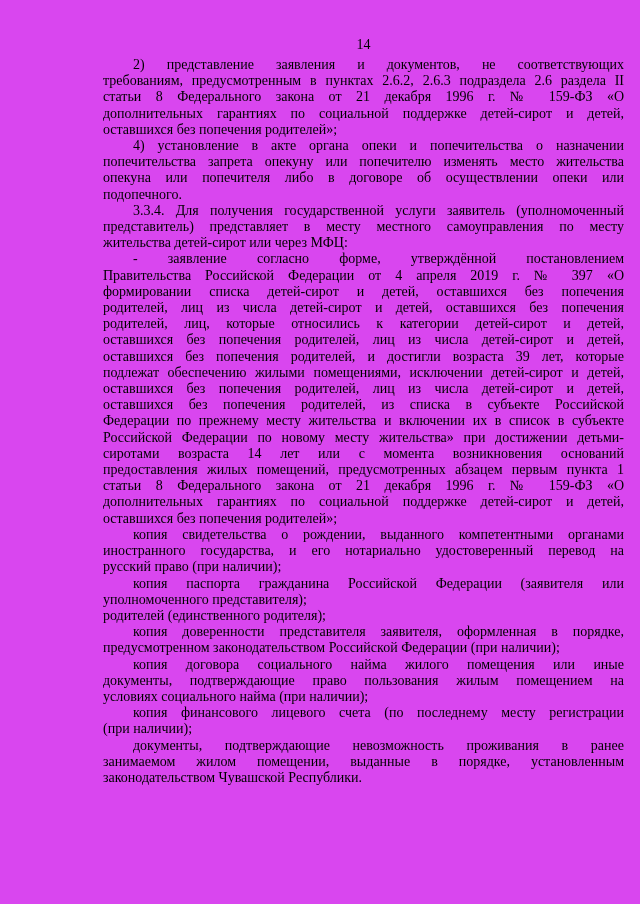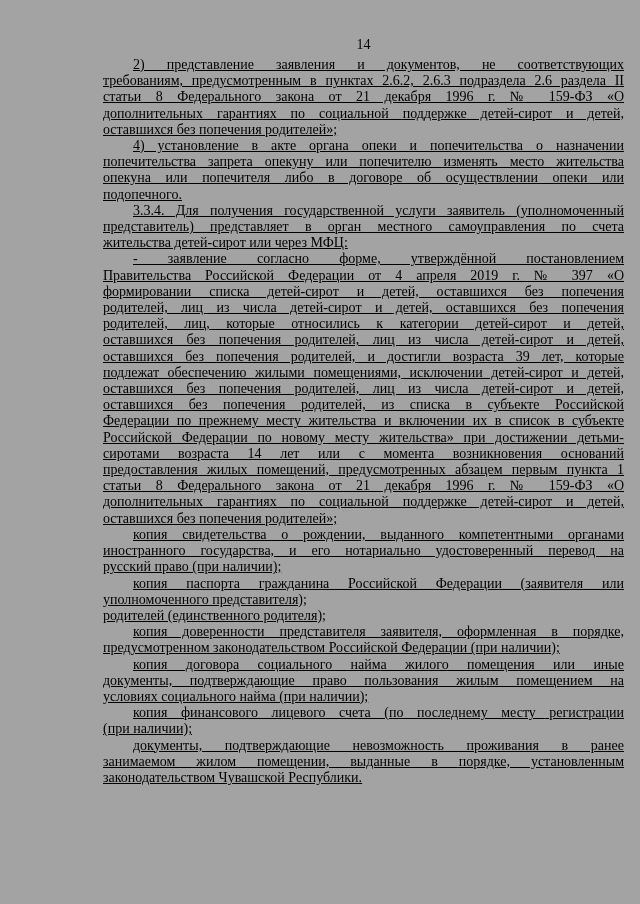--- a/index.html
+++ b/index.html
@@ -4,41 +4,40 @@
 <style>
   html, body {
     margin: 0;
     padding: 0;
     background: #ffffff;
   }
   .page {
     position: relative;
     width: 640px;
     height: 904px;
-    background: #a3a3a3;
+    background: #d946ef;
     overflow: hidden;
     font-family: "Liberation Serif", "DejaVu Serif", serif;
     color: #000000;
     -webkit-font-smoothing: antialiased;
   }
   .page-number {
     position: absolute;
     top: 37px;
     left: 103px;
     width: 521px;
     text-align: center;
     font-size: 14px;
     line-height: 16.2px;
   }
   .doc-body {
     position: absolute;
     top: 57px;
     left: 103px;
     width: 521px;
-    text-decoration: underline;
   }
   .line {
     font-size: 14px;
     line-height: 16.2px;
     text-align: justify;
     text-align-last: justify;
     white-space: normal;
     overflow: visible;
   }
   .line.first {
@@ -57,21 +56,21 @@
       <div class="line first">2) представление заявления и документов, не соответствующих</div>
       <div class="line">требованиям, предусмотренным в пунктах 2.6.2, 2.6.3 подраздела 2.6 раздела II</div>
       <div class="line">статьи 8 Федерального закона от 21 декабря 1996 г. № 159-ФЗ «О</div>
       <div class="line">дополнительных гарантиях по социальной поддержке детей-сирот и детей,</div>
       <div class="line last">оставшихся без попечения родителей»;</div>
       <div class="line first">4) установление в акте органа опеки и попечительства о назначении</div>
       <div class="line">попечительства запрета опекуну или попечителю изменять место жительства</div>
       <div class="line">опекуна или попечителя либо в договоре об осуществлении опеки или</div>
       <div class="line last">подопечного.</div>
       <div class="line first">3.3.4. Для получения государственной услуги заявитель (уполномоченный</div>
-      <div class="line">представитель) представляет в орган местного самоуправления по счета</div>
+      <div class="line">представитель) представляет в месту местного самоуправления по месту</div>
       <div class="line last">жительства детей-сирот или через МФЦ:</div>
       <div class="line first">- заявление согласно форме, утверждённой постановлением</div>
       <div class="line">Правительства Российской Федерации от 4 апреля 2019 г. № 397 «О</div>
       <div class="line">формировании списка детей-сирот и детей, оставшихся без попечения</div>
       <div class="line">родителей, лиц из числа детей-сирот и детей, оставшихся без попечения</div>
       <div class="line">родителей, лиц, которые относились к категории детей-сирот и детей,</div>
       <div class="line">оставшихся без попечения родителей, лиц из числа детей-сирот и детей,</div>
       <div class="line">оставшихся без попечения родителей, и достигли возраста 39 лет, которые</div>
       <div class="line">подлежат обеспечению жилыми помещениями, исключении детей-сирот и детей,</div>
       <div class="line">оставшихся без попечения родителей, лиц из числа детей-сирот и детей,</div>

